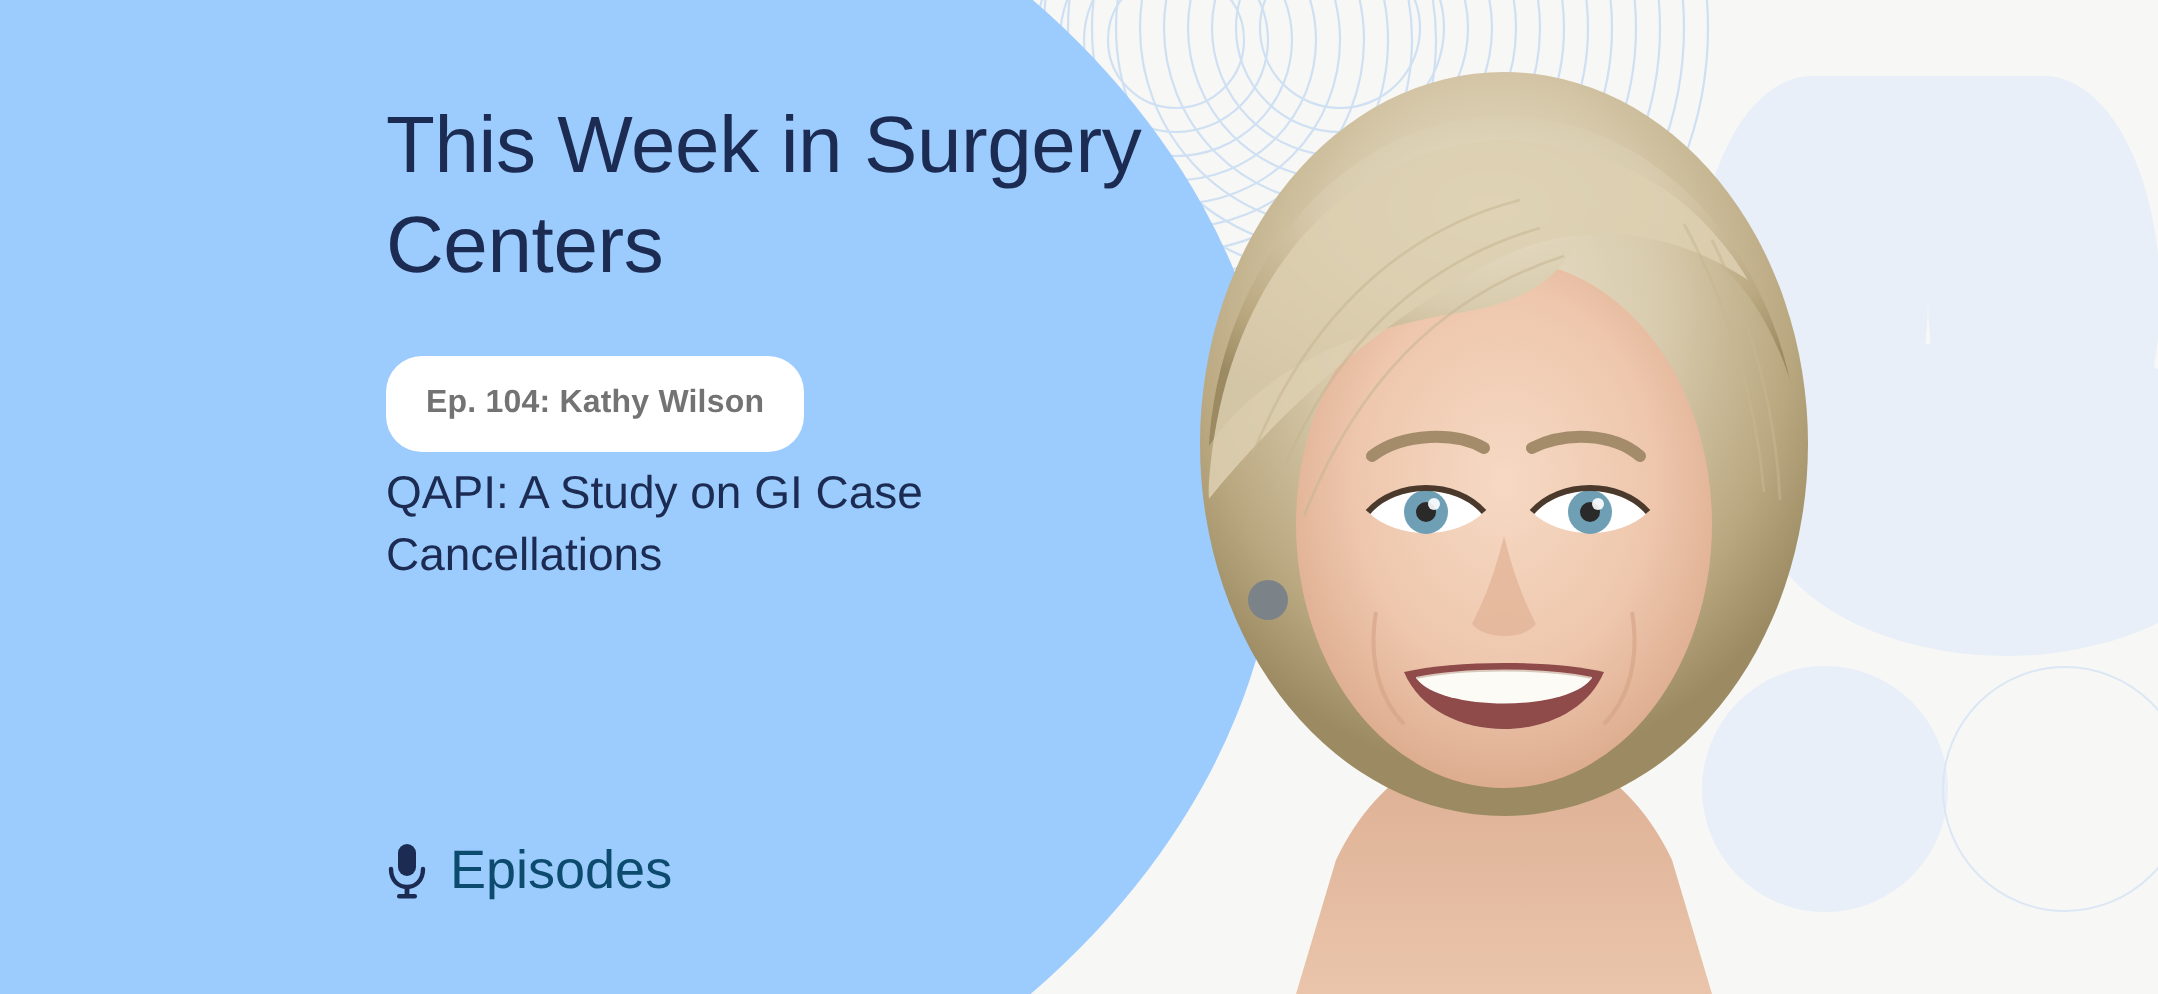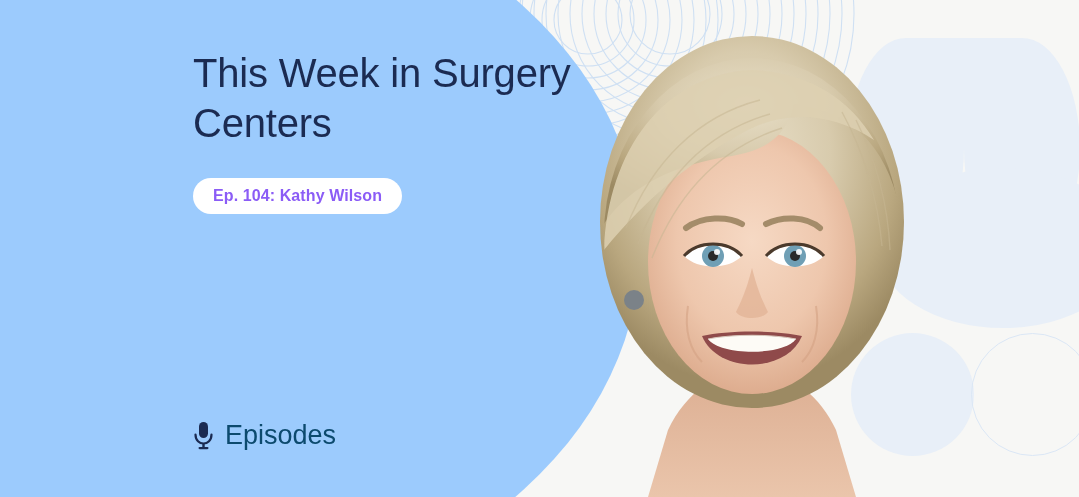--- a/index.html
+++ b/index.html
@@ -154,25 +154,25 @@
     color: #1b2b52;
     letter-spacing: -0.2px;
   }
 
   .episode-badge {
     position: absolute;
     top: 178px;
     left: 0;
     display: inline-flex;
     align-items: center;
-    height: 36px;
+    height: 48px;
     padding: 0 20px;
     border-radius: 18px;
     background: #ffffff;
-    color: #8b5cf6;
+    color: #737373;
     font-size: 16px;
     font-weight: bold;
     letter-spacing: 0.1px;
     white-space: nowrap;
   }
 
   .episode-subtitle {
     position: absolute;
     top: 231px;
     left: 0;
@@ -335,20 +335,21 @@
 
     <circle cx="78" cy="300" r="10" fill="#7b8288"></circle>
   </svg>
 
   <div class="content">
 
     <h1 class="show-title">This Week in Surgery Centers</h1>
 
     <div class="episode-badge">Ep. 104: Kathy Wilson</div>
 
+    <p class="episode-subtitle">QAPI: A Study on GI Case Cancellations</p>
 
     <a class="episodes-link" href="#">
       <svg class="mic-icon" viewBox="0 0 21 29">
         <rect x="6" y="1" width="9" height="16" rx="4.5" fill="#1b2b52"></rect>
         <path d="M2.5 13.5 C 2.5 19.5 6.5 22.5 10.5 22.5 C 14.5 22.5 18.5 19.5 18.5 13.5" stroke="#1b2b52" stroke-width="2.2" fill="none" stroke-linecap="round"></path>
         <rect x="9.3" y="22" width="2.4" height="4" fill="#1b2b52"></rect>
         <rect x="5.5" y="26" width="10" height="2.2" rx="1.1" fill="#1b2b52"></rect>
       </svg>
       <span class="episodes-label">Episodes</span>
     </a>

